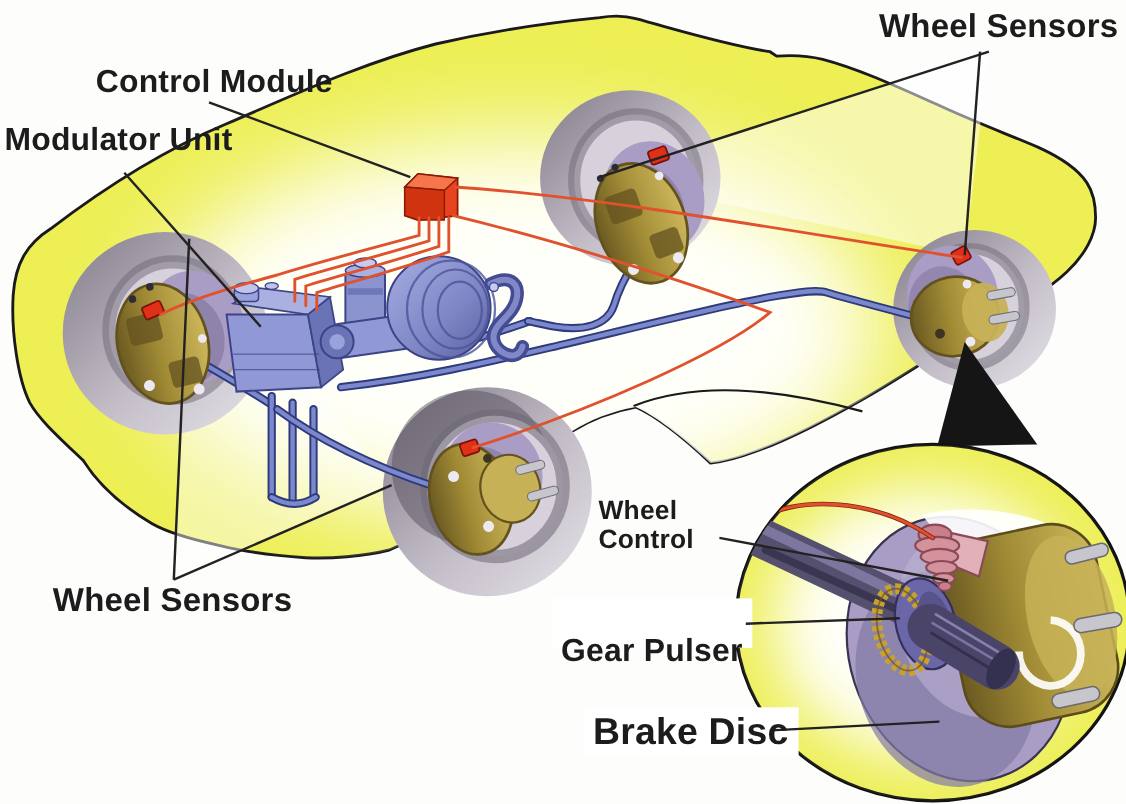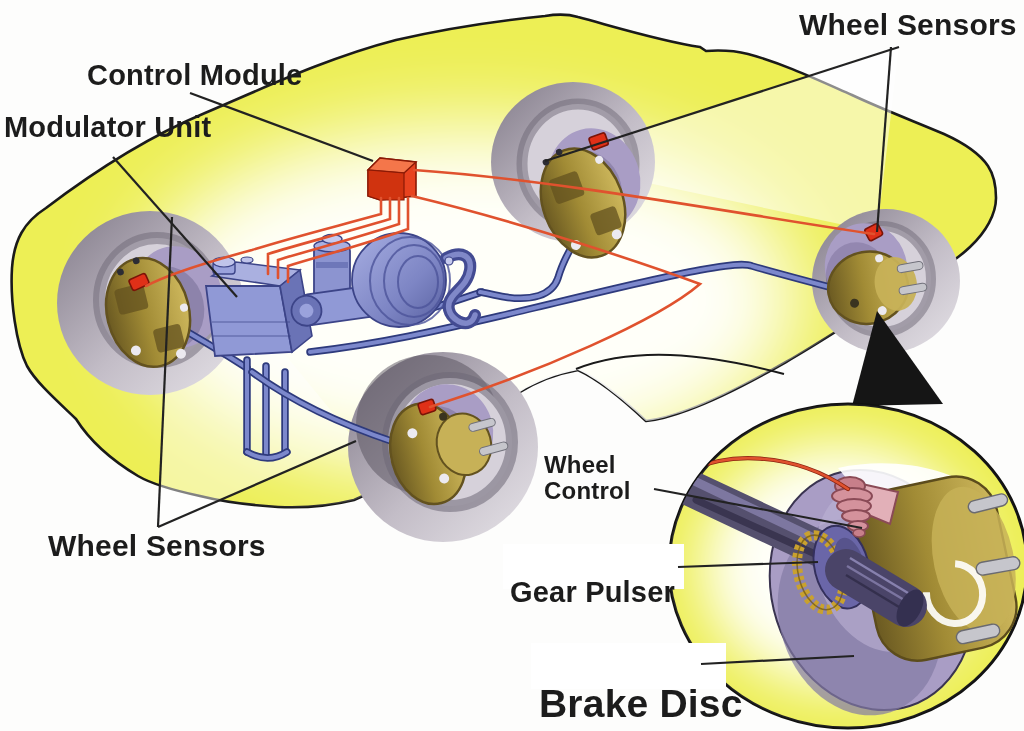--- a/index.html
+++ b/index.html
@@ -7,21 +7,21 @@
          font-family:"Liberation Sans",sans-serif;background:#fdfdfc;}
   #stage svg{position:absolute;left:0;top:0;}
   .lbl{position:absolute;font-weight:bold;color:var(--label_text,#1c1c1c);
        white-space:nowrap;line-height:1.04;letter-spacing:0.2px;}
   .lbl-cm{left:87px;top:60px;font-size:29px;}
   .lbl-mu{left:4px;top:112px;font-size:29px;}
   .lbl-wst{left:799px;top:9px;font-size:30px;}
   .lbl-wsb{left:48px;top:530px;font-size:30px;}
   .lbl-iws{left:544px;top:452px;font-size:24px;line-height:1.1;}
   .lbl-gp{left:510px;top:549px;font-size:29px;margin-top:28px;}
-  .lbl-bd{left:539px;top:684px;font-size:39px;}
+  .lbl-bd{left:539px;top:648px;font-size:34px;}
   
   .ln{stroke:var(--leader,#222);stroke-width:2.2;fill:none;}
   .pipeD{stroke:var(--pipe_blue_dark);stroke-width:7.5;fill:none;stroke-linecap:round;stroke-linejoin:round;}
   .pipeL{stroke:var(--pipe_blue);stroke-width:4;fill:none;stroke-linecap:round;stroke-linejoin:round;}
   .wire{stroke:var(--wire_red);stroke-width:2.6;fill:none;stroke-linecap:round;}
   .wireB{stroke:var(--wire_red_dark);stroke-width:4.2;fill:none;stroke-linecap:round;}
 </style>
 </head>
 <body>
 

